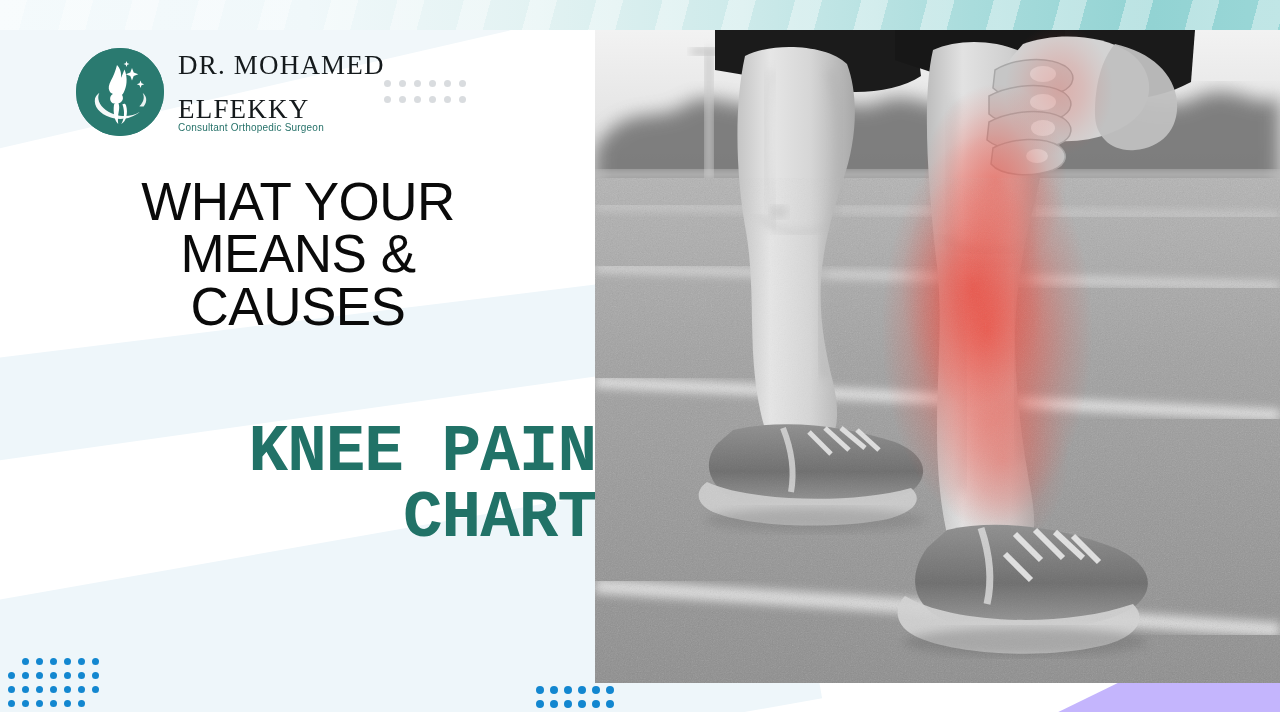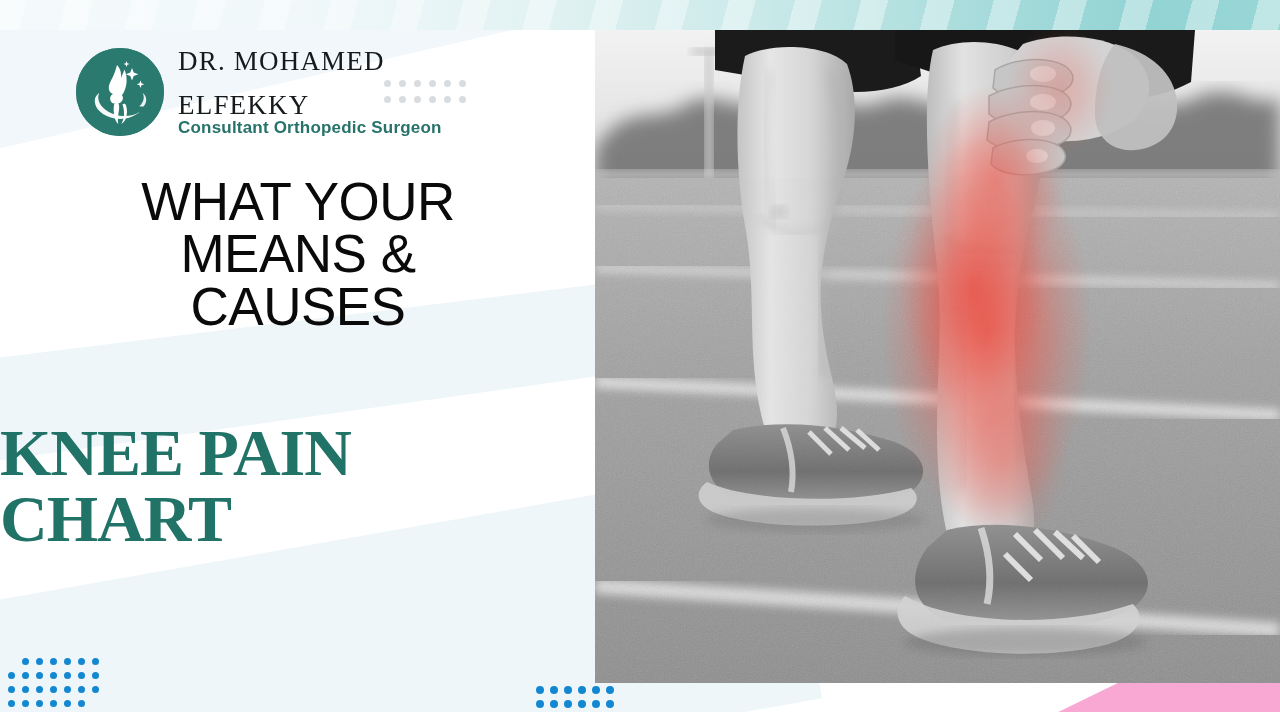--- a/index.html
+++ b/index.html
@@ -9,21 +9,21 @@
   }
   body {
     font-family: "Liberation Sans", sans-serif;
   }
 
   #canvas {
     position: relative;
     width: 1280px;
     height: 712px;
     overflow: hidden;
-    background: #f9a8d4;
+    background: #c4b5fd;
   }
 
   
   .bg-layer {
     position: absolute;
     inset: 0;
     overflow: hidden;
   }
   .ray {
     position: absolute;
@@ -131,22 +131,22 @@
     font-family: "Liberation Serif", serif;
     font-size: 27px;
     letter-spacing: 1.2px;
     color: #151a1c;
     font-weight: 400;
     white-space: nowrap;
   }
   .logo-name.l2 { margin-top: 17px; }
   .logo-tag {
     font-family: "Liberation Sans", sans-serif;
-    font-size: 17px;
-    font-weight: bold;
+    font-size: 10px;
+    font-weight: normal;
     letter-spacing: 0.2px;
     color: #27726a;
   }
 
   
   .dotgrid { position: absolute; display: grid; }
   .dot { border-radius: 50%; }
 
   #dots-header {
     left: 384px; top: 80px;
@@ -185,22 +185,22 @@
     color: #0a0a0a;
     text-transform: uppercase;
   }
   .headline .hl-line { display: block; white-space: nowrap; }
 
   .subhead {
     position: absolute;
     left: 0;
     top: 420px;
     width: 596px;
-    text-align: left;
-    font-family: Liberation Serif, serif;
+    text-align: right;
+    font-family: Liberation Mono, monospace;
     font-weight: bold;
     font-size: 66px;
     line-height: 1.0;
     letter-spacing: -1px;
     color: #217267;
     text-transform: uppercase;
   }
   .subhead .sh-line { display: block; white-space: nowrap; }
 
   

